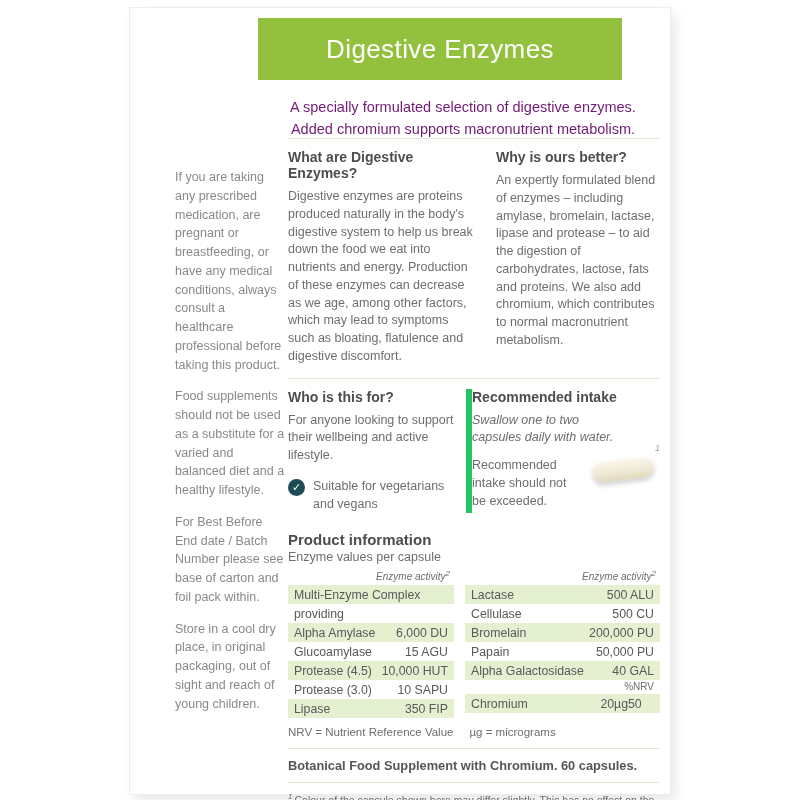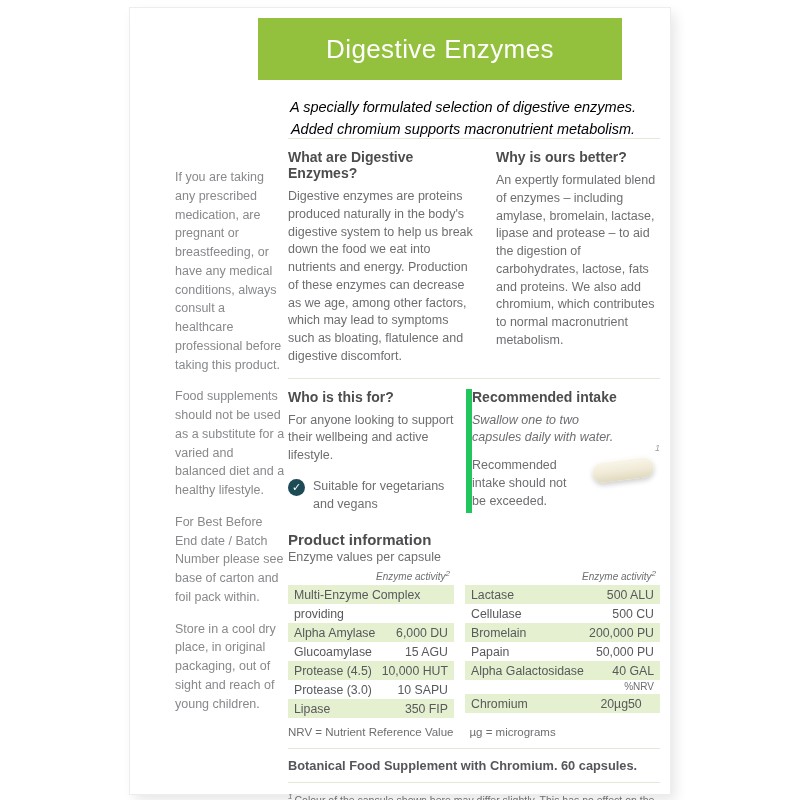--- a/index.html
+++ b/index.html
@@ -16,21 +16,21 @@
   }
   
   .band {
     position:absolute; left:128px; top:10px; width:364px; height:62px;
     background:#93c13d; border-radius:0;
     display:flex; align-items:center; justify-content:center;
   }
   .band h1 { margin:0; color:#ffffff; font-size:26px; font-weight:400; letter-spacing:0.4px; }
   .subtitle {
     position:absolute; left:128px; top:88px; width:410px;
-    text-align:center; color:#000000; font-style:italic;
+    text-align:center; color:#701a75; 
     font-size:14.5px; line-height:1.55;
   }
   
   .sidebar {
     position:absolute; left:16px; top:160px; width:110px;
     color:#87898c; font-size:12.5px; line-height:1.5;margin-left:29px;
   }
   .sidebar p { margin:0 0 13px 0; }
   
   .main { position:absolute; left:158px; top:130px; width:372px; }

